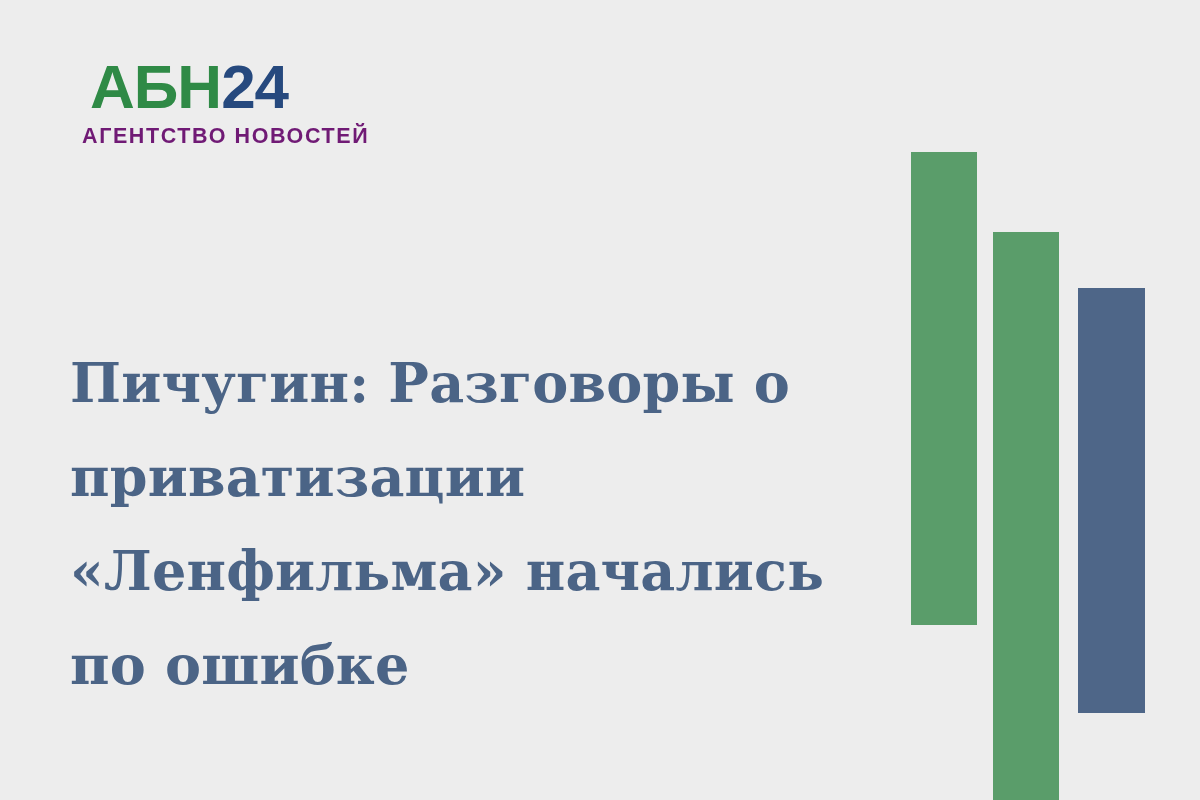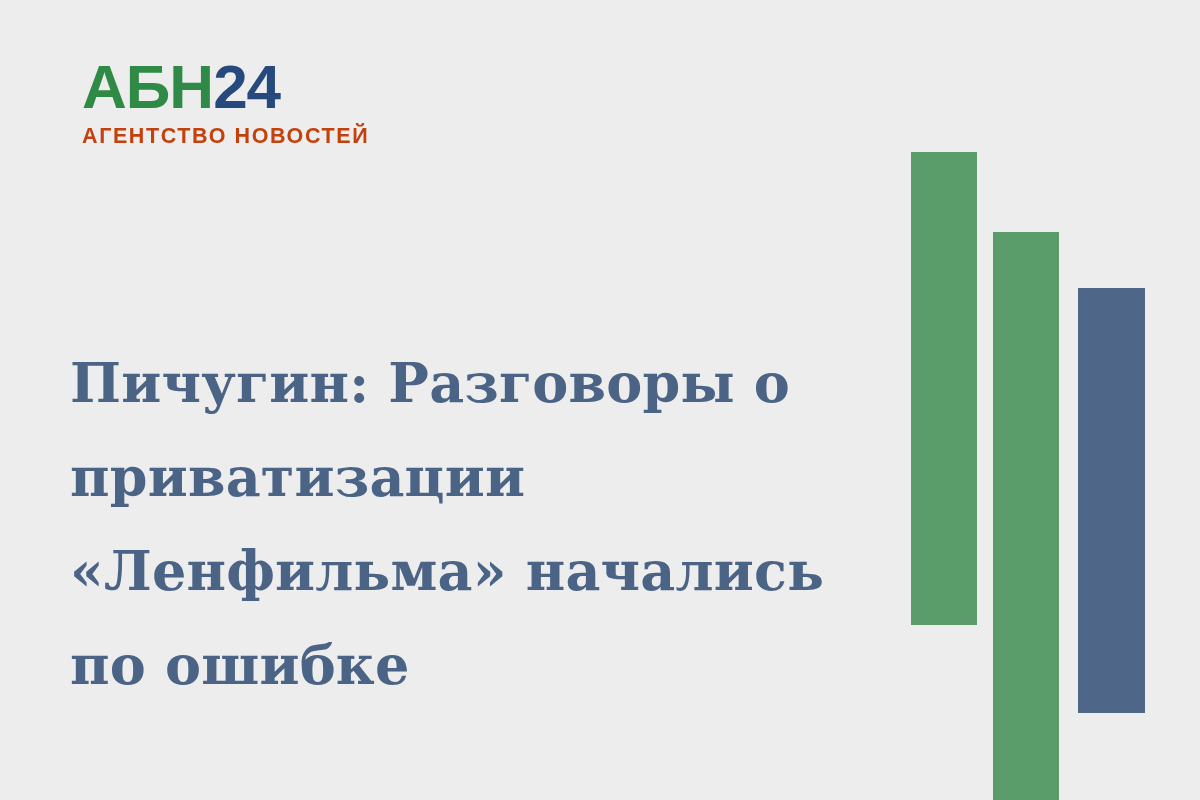--- a/index.html
+++ b/index.html
@@ -101,22 +101,22 @@
     height: 425px;
     background: #4e6688;
   }
 </style>
 </head>
 <body style="background: rgb(237, 237, 237);">
 
 <div class="canvas" style="background: rgb(237, 237, 237);">
 
   <div class="logo">
-    <span class="logo-wordmark"><span class="lw-green" style="color: rgb(47, 138, 70);">АБН</span><span class="lw-navy" style="color: rgb(38, 73, 126); text-align: center;">24</span></span>
-    <span class="logo-tagline" style="color: #c2410c;">АГЕНТСТВО НОВОСТЕЙ</span>
+    <span class="logo-wordmark"><span class="lw-green" style="color: rgb(47, 138, 70); margin-left: 8px;">АБН</span><span class="lw-navy" style="color: rgb(38, 73, 126); text-align: center;">24</span></span>
+    <span class="logo-tagline" style="color: #701a75;">АГЕНТСТВО НОВОСТЕЙ</span>
   </div>
 
   <h1 class="headline" style="color: rgb(75, 100, 134);">Пичугин: Разговоры о приватизации «Ленфильма» начались по ошибке</h1>
 
   <div class="bars">
     <div class="bar bar-1" style="left: 911px; top: 152px; width: 66px; height: 473px; background: rgb(90, 157, 106);"></div>
     <div class="bar bar-2" style="left: 993px; top: 232px; width: 66px; height: 568px; background: rgb(90, 157, 106);"></div>
     <div class="bar bar-3" style="left: 1078px; top: 288px; width: 67px; height: 425px; background: rgb(78, 102, 136);"></div>
   </div>
 

